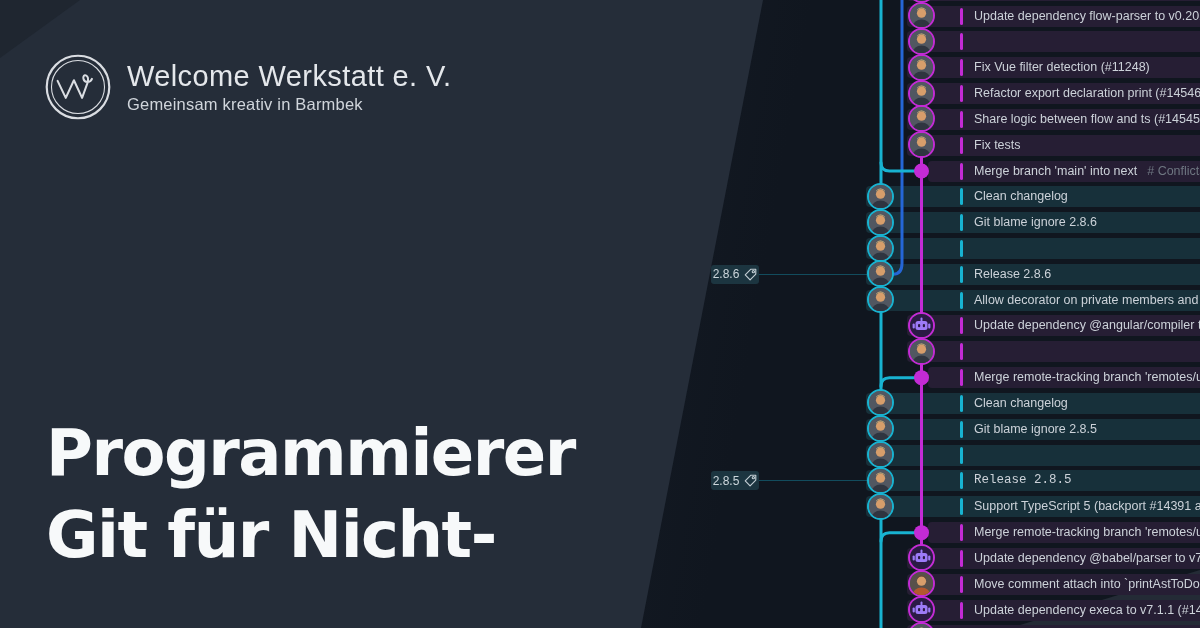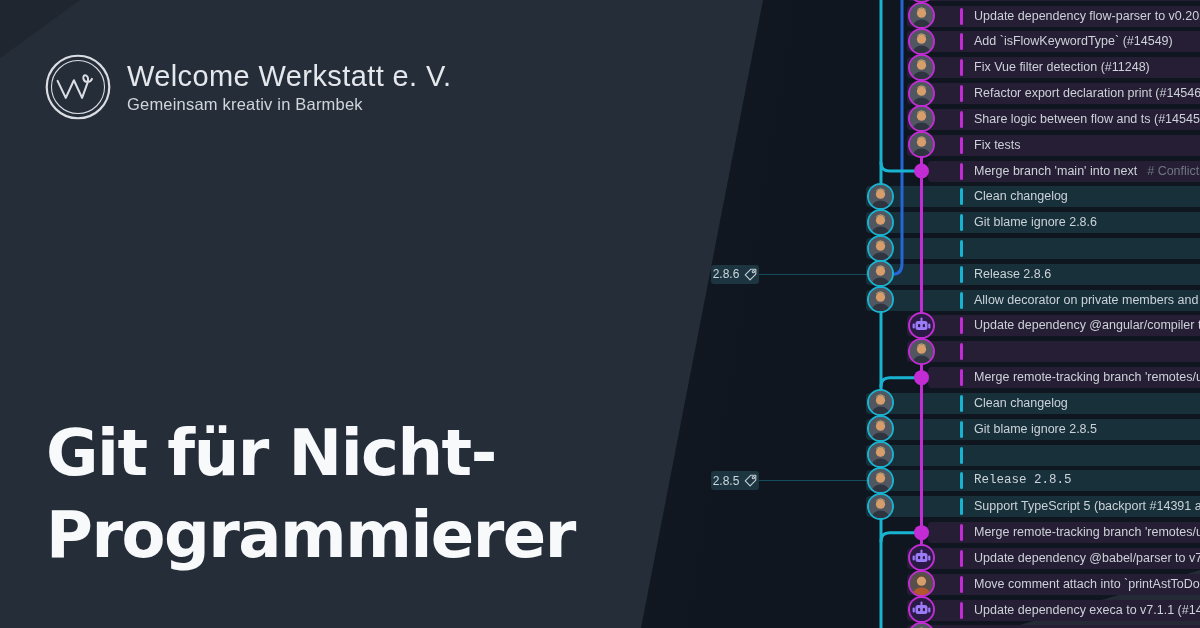--- a/index.html
+++ b/index.html
@@ -288,21 +288,20 @@
             <circle cx="11.5" cy="9.2" r="4.6" fill="#d79e6b"></circle>
             <path d="M6.7 9 A4.8 4.8 0 0 1 16.3 9 L15.6 5.4 A5.6 5.6 0 0 0 7.4 5.4 Z" fill="#e7c57d"></path>
             <path d="M2.5 23 A9 7.5 0 0 1 20.5 23 Z" fill="#2f3540"></path>
           </svg>
         </div>
       </div>
       <div class="layer">
         <div class="tick" style="left: 959.5px; top: 7.503px; background: rgb(195, 43, 213);"></div>
         <div class="msg" style="top: 6.503px;"><span>Update dependency flow-parser to v0.202.0</span></div>
         <div class="tick" style="left: 959.5px; top: 33.336px; background: rgb(195, 43, 213);"></div>
-        <div class="msg" style="top: 32.336px;"><span>Add `isFlowKeywordType` (#14549)</span></div>
         <div class="tick" style="left: 959.5px; top: 59.169px; background: rgb(195, 43, 213);"></div>
         <div class="msg" style="top: 58.169px;"><span>Fix Vue filter detection (#11248)</span></div>
         <div class="tick" style="left: 959.5px; top: 85.002px; background: rgb(195, 43, 213);"></div>
         <div class="msg" style="top: 84.002px;"><span>Refactor export declaration print (#14546)</span></div>
         <div class="tick" style="left: 959.5px; top: 110.835px; background: rgb(195, 43, 213);"></div>
         <div class="msg" style="top: 109.835px;"><span>Share logic between flow and ts (#14545)</span></div>
         <div class="tick" style="left: 959.5px; top: 136.668px; background: rgb(195, 43, 213);"></div>
         <div class="msg" style="top: 135.668px;"><span>Fix tests</span></div>
         <div class="tick" style="left: 959.5px; top: 162.501px; background: rgb(195, 43, 213);"></div>
         <div class="msg" style="top: 161.501px;"><span>Merge branch 'main' into next</span><span class="muted"># Conflicts: |</span></div>
@@ -367,16 +366,16 @@
         <path d="M20 41 L32 66 L44 40 L56 66 L64 44 C 67.5 31 56 29.5 58 38 C 59.5 44.5 68 44 70.5 38" fill="none" stroke="#dadde2" stroke-width="3" stroke-linecap="round" stroke-linejoin="round"></path>
       </svg>
     </div>
     <div>
       <div class="brand-name">Welcome Werkstatt e. V.</div>
       <div class="brand-tagline">Gemeinsam kreativ in Barmbek</div>
     </div>
   </div>
 
   <div class="headline">
+    <div>Programmierer</div>
     <div>Git für Nicht-</div>
-    <div>Programmierer</div>
   </div>
 </div>
 
 </body></html>

